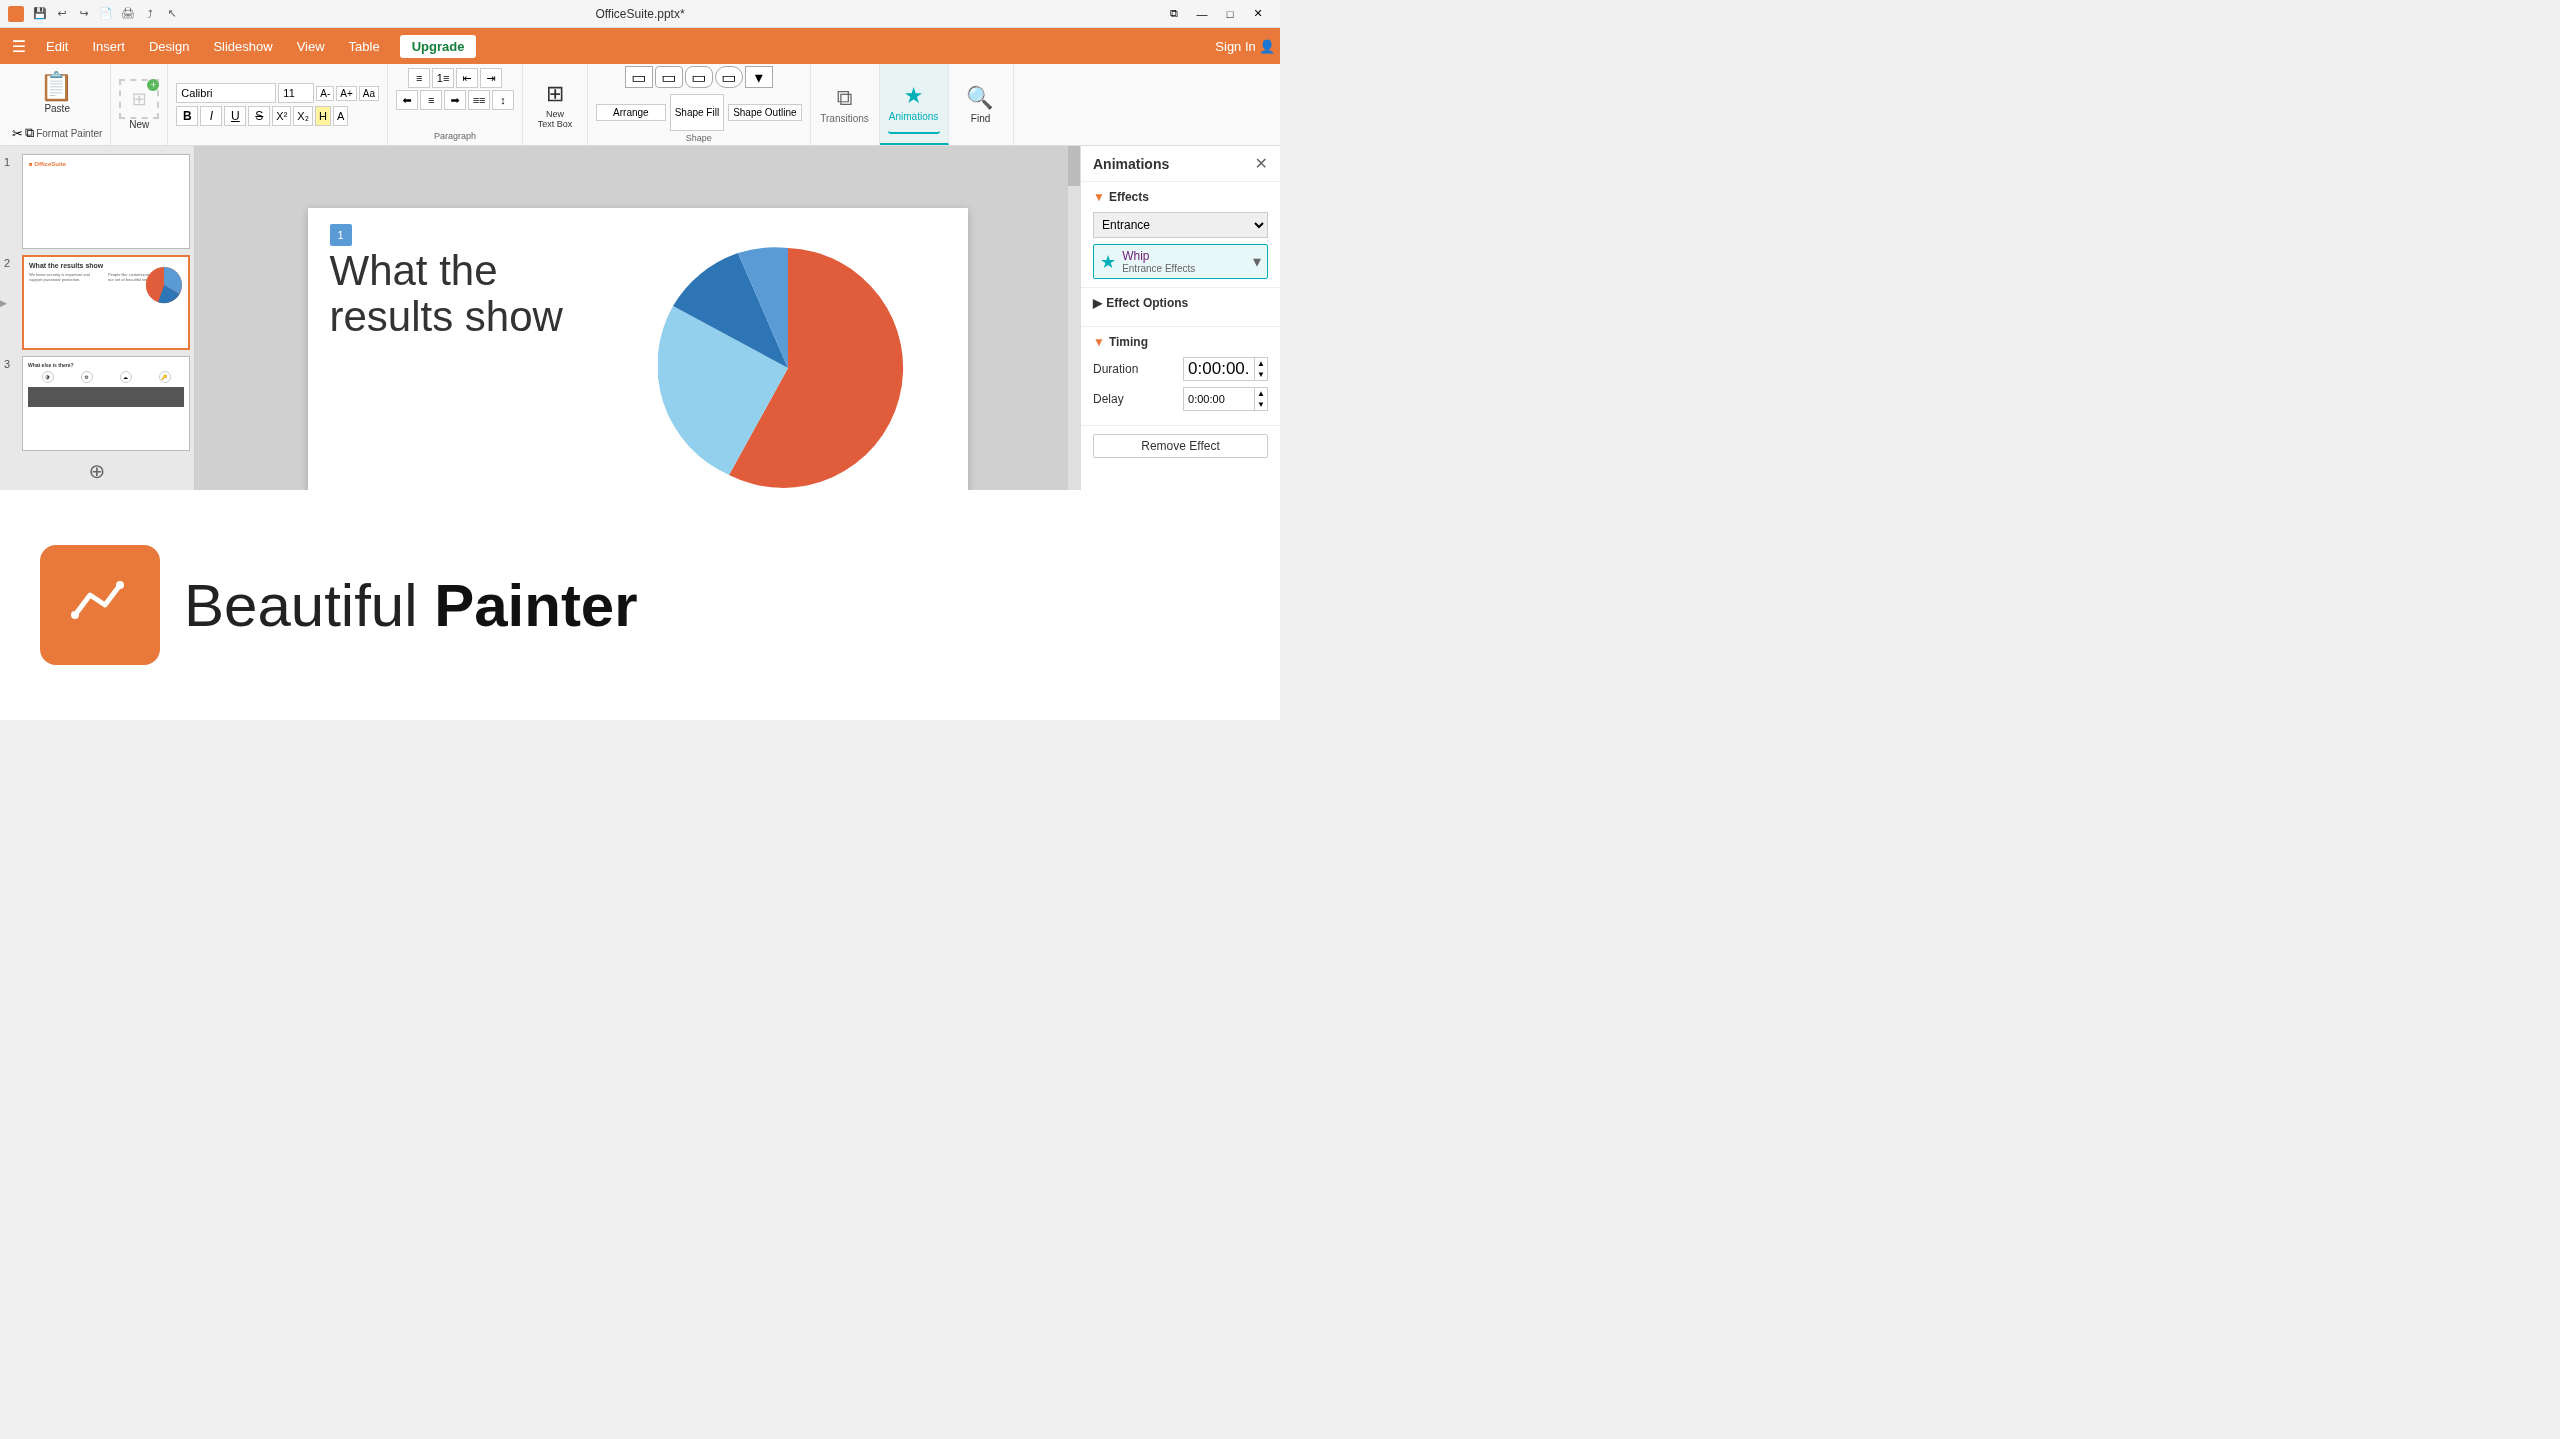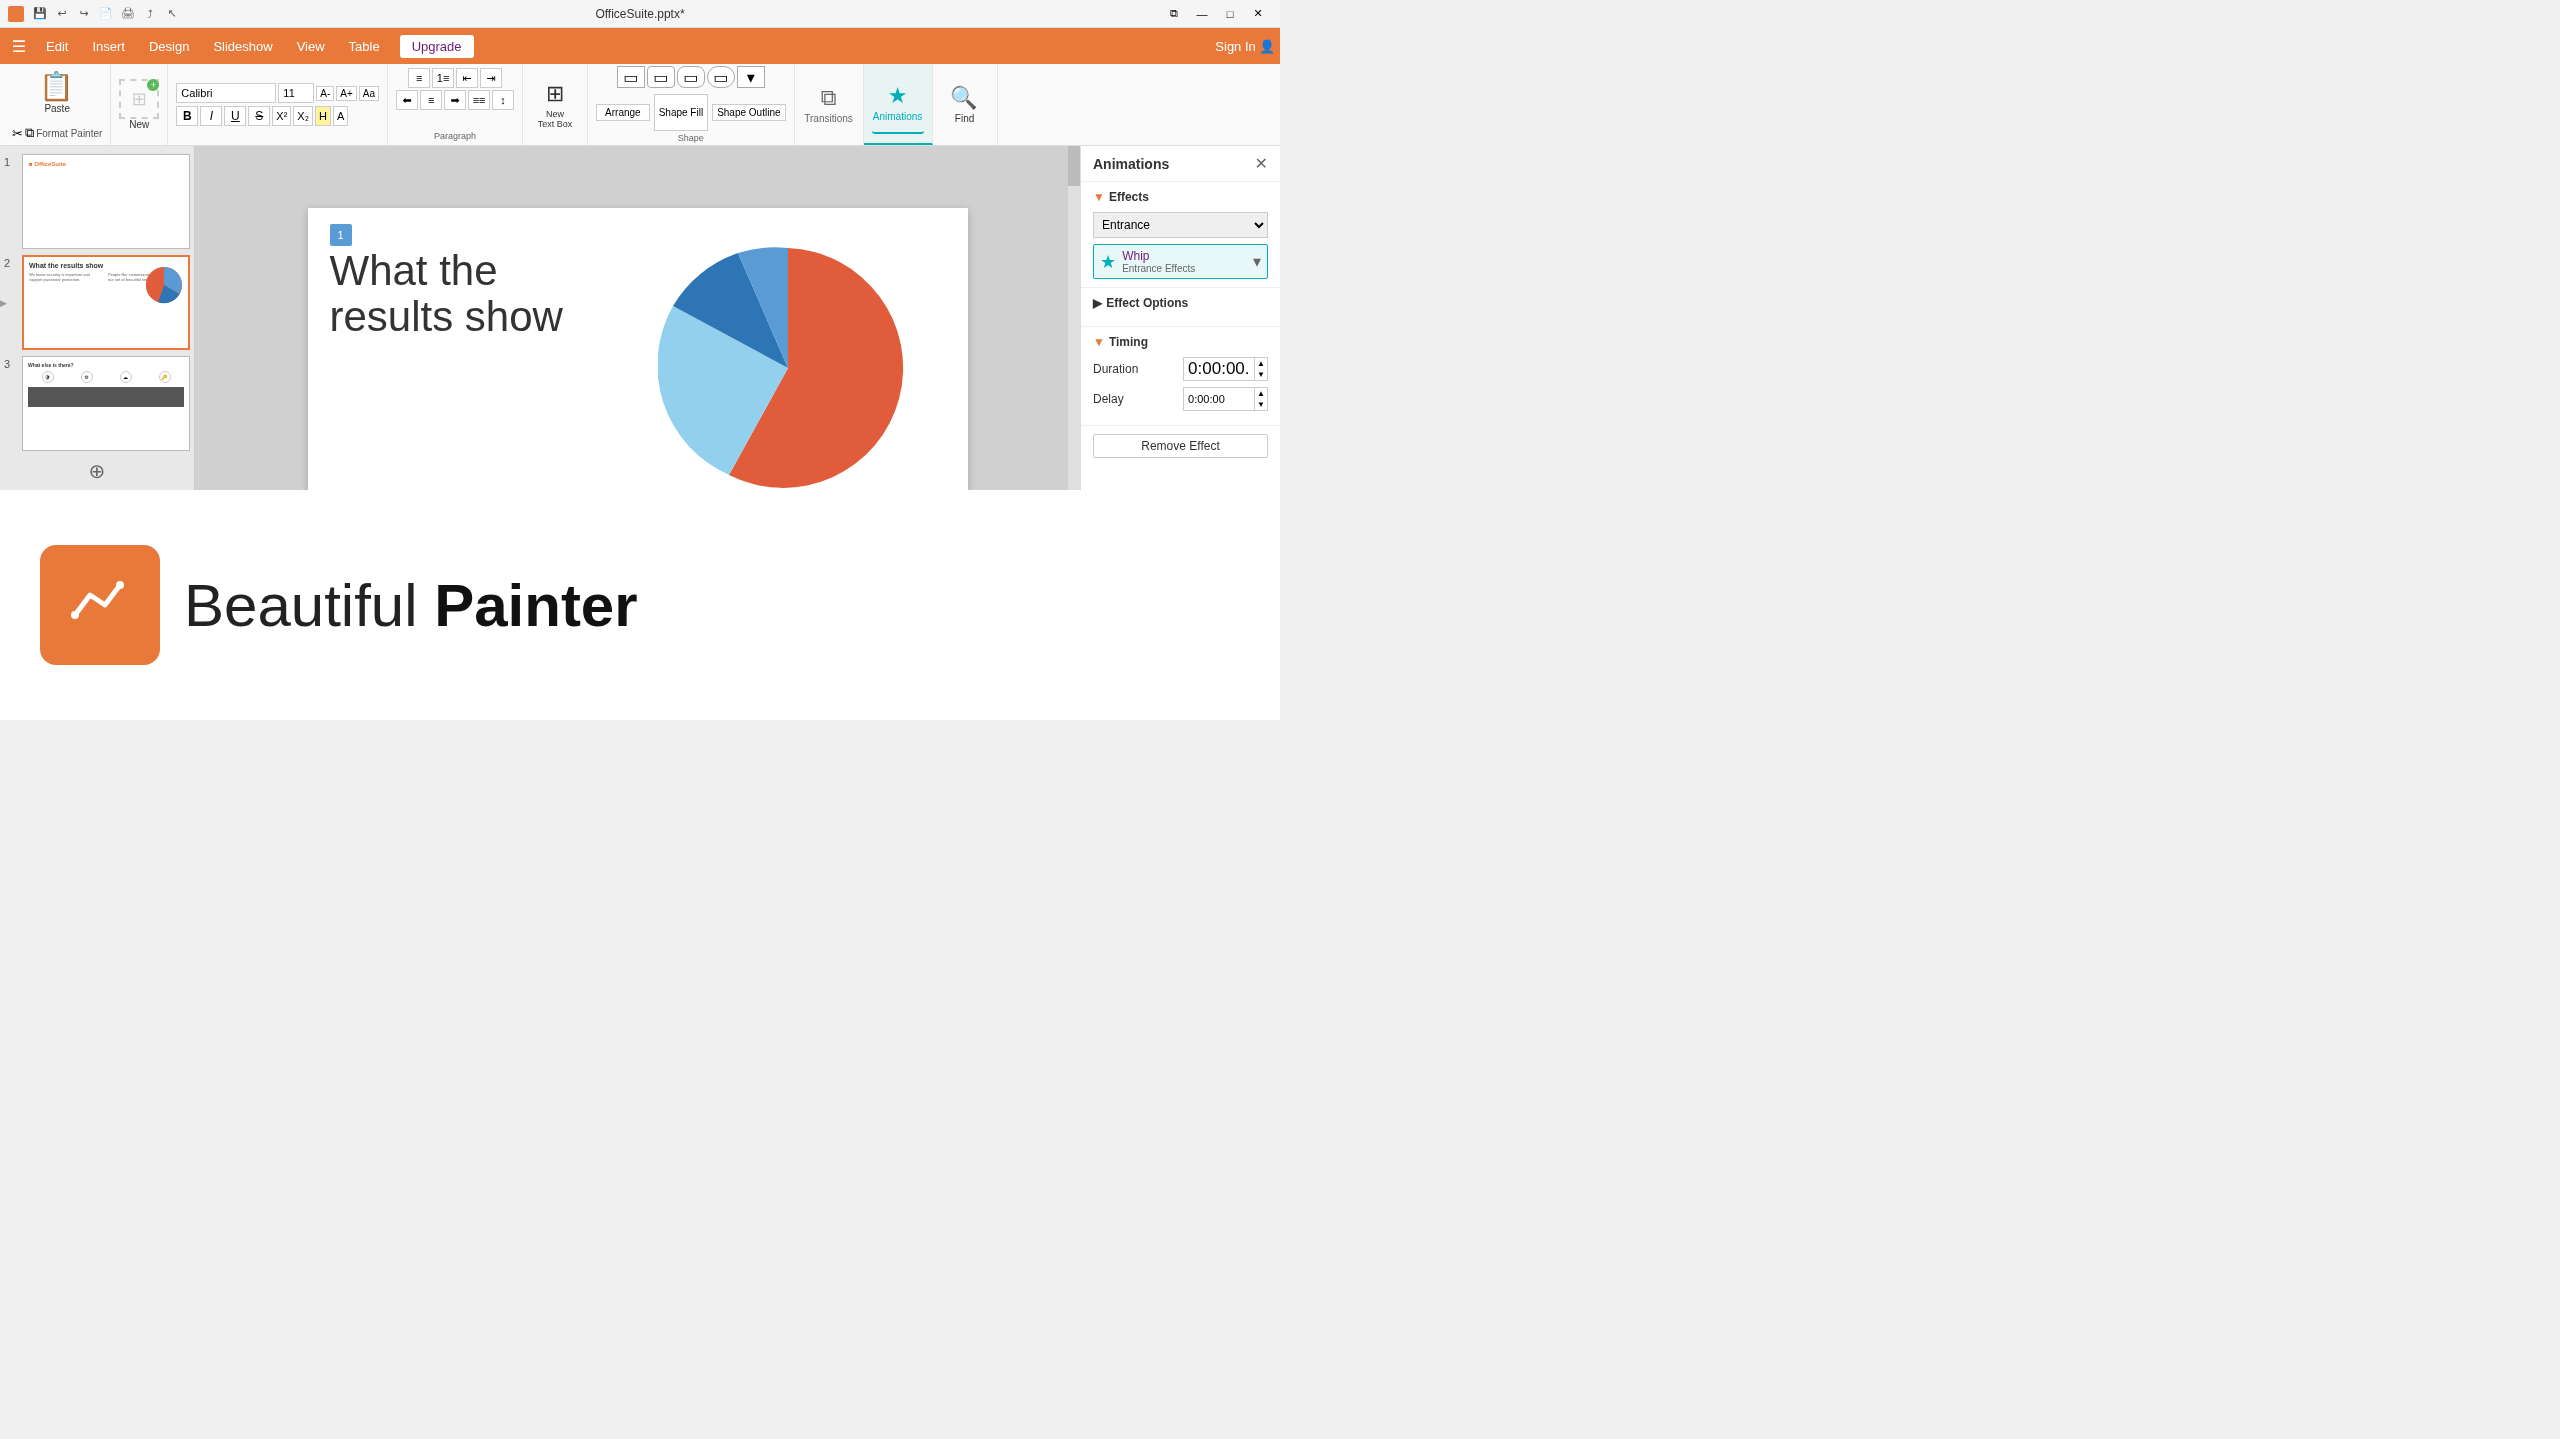--- a/index.html
+++ b/index.html
@@ -35,25 +35,25 @@
       display: flex;
       align-items: center;
       color: white;
       font-size: 13px;
       cursor: pointer;
       border-radius: 2px;
     }
     .menu-hamburger { width: 30px; height: 36px; display: flex; align-items: center; justify-content: center; color: white; cursor: pointer; }
     .upgrade-btn {
       background: white;
-      color: #701a75;
+      color: #15803d;
       padding: 4px 12px;
       border-radius: 3px;
       font-size: 13px;
-      font-weight: normal;
+      font-weight: bold;
       cursor: pointer;
     }
     .sign-in { color: white; font-size: 13px; margin-left: auto; display: flex; align-items: center; gap: 4px; cursor: pointer; }
 
     
     .ribbon {
       height: 82px;
       background: #fafafa;
       border-bottom: 1px solid #ddd;
       display: flex;
@@ -574,21 +574,21 @@
 
   <div class="ribbon-group">
     <div class="shape-btns">
       <div class="shape-btn">▭</div>
       <div class="shape-btn" style="border-radius:4px;">▭</div>
       <div class="shape-btn" style="border-radius:8px;">▭</div>
       <div class="shape-btn" style="border-radius:12px;">▭</div>
       <div class="shape-btn">▾</div>
     </div>
     <div style="display:flex; align-items:center; gap:4px; margin-top:4px;">
-      <button style="font-size:10px; border:1px solid #ccc; background:white; cursor:pointer; padding:2px 8px;">Arrange</button>
+      <button style="font-size:10px; border:1px solid #ccc; background:white; cursor:pointer; padding:2px 16px;">Arrange</button>
       <button style="font-size:10px; border:1px solid #ccc; background:white; cursor:pointer; padding:12px 4px;">Shape Fill</button>
       <button style="font-size:10px; border:1px solid #ccc; background:white; cursor:pointer; padding:2px 4px;">Shape Outline</button>
     </div>
     <span class="ribbon-group-label">Shape</span>
   </div>
 
   <div class="ribbon-group">
     <div class="ribbon-tab-btn transitions-btn">
       <span style="font-size:22px;">⧉</span>
       <span>Transitions</span>

